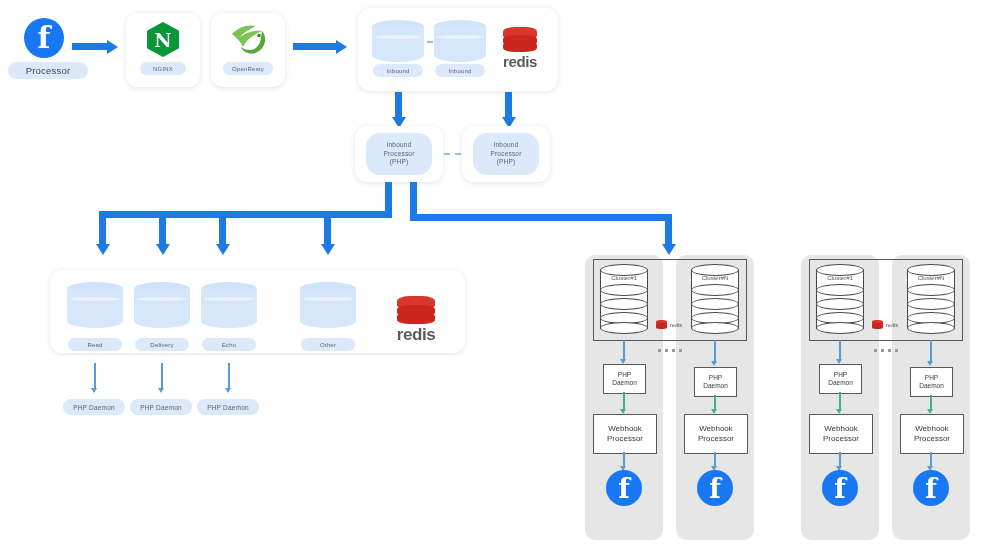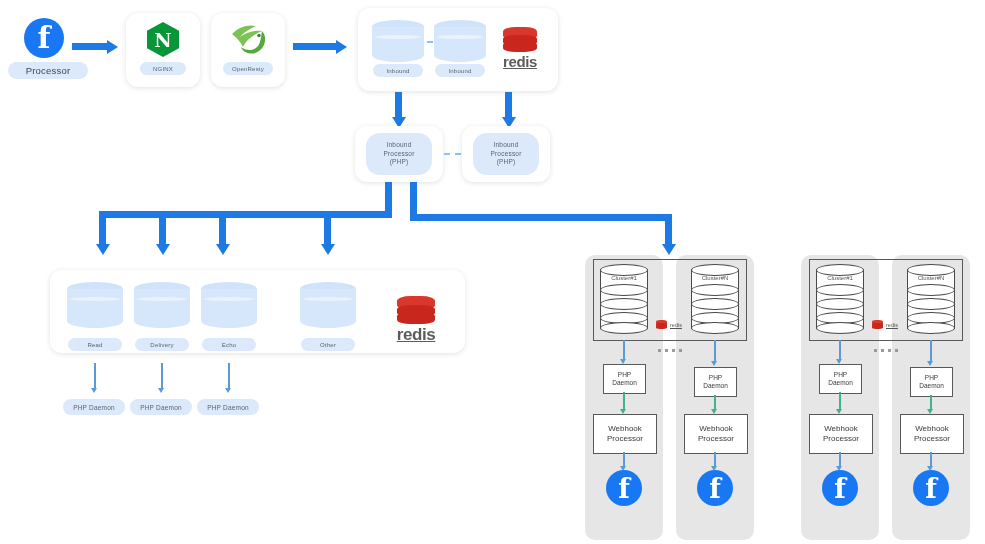--- a/index.html
+++ b/index.html
@@ -68,21 +68,21 @@
   .fb{position:absolute;border-radius:50%;background:#1877f2;
       display:flex;align-items:center;justify-content:center;}
   .fb span{color:#fff;font-family:"DejaVu Serif",serif;font-weight:bold;}
 
   
   .redis{position:absolute;display:flex;flex-direction:column;align-items:center;}
   .redis .stack{position:relative;}
   .redis .lay{position:absolute;left:0;border-radius:36%;background:#c9271d;}
   .redis .lay.t{background:#d8382c;}
   .redis .txt{color:#5b5b5b;font-weight:bold;letter-spacing:-.4px;
-              font-family:"Liberation Sans",sans-serif;text-decoration:underline;}
+              font-family:"Liberation Sans",sans-serif;}
   .redis.mini{flex-direction:row;align-items:center;gap:3px;}
   .redis.mini .txt{font-size:5.5px;font-weight:normal;color:#555;letter-spacing:0;}
 
   
   .hex{position:absolute;background:#099639;
        clip-path:polygon(50% 0,100% 25%,100% 75%,50% 100%,0 75%,0 25%);
        display:flex;align-items:center;justify-content:center;
        color:#fff;font-family:"DejaVu Serif",serif;font-weight:bold;}
   
   .ormark{position:absolute;}

